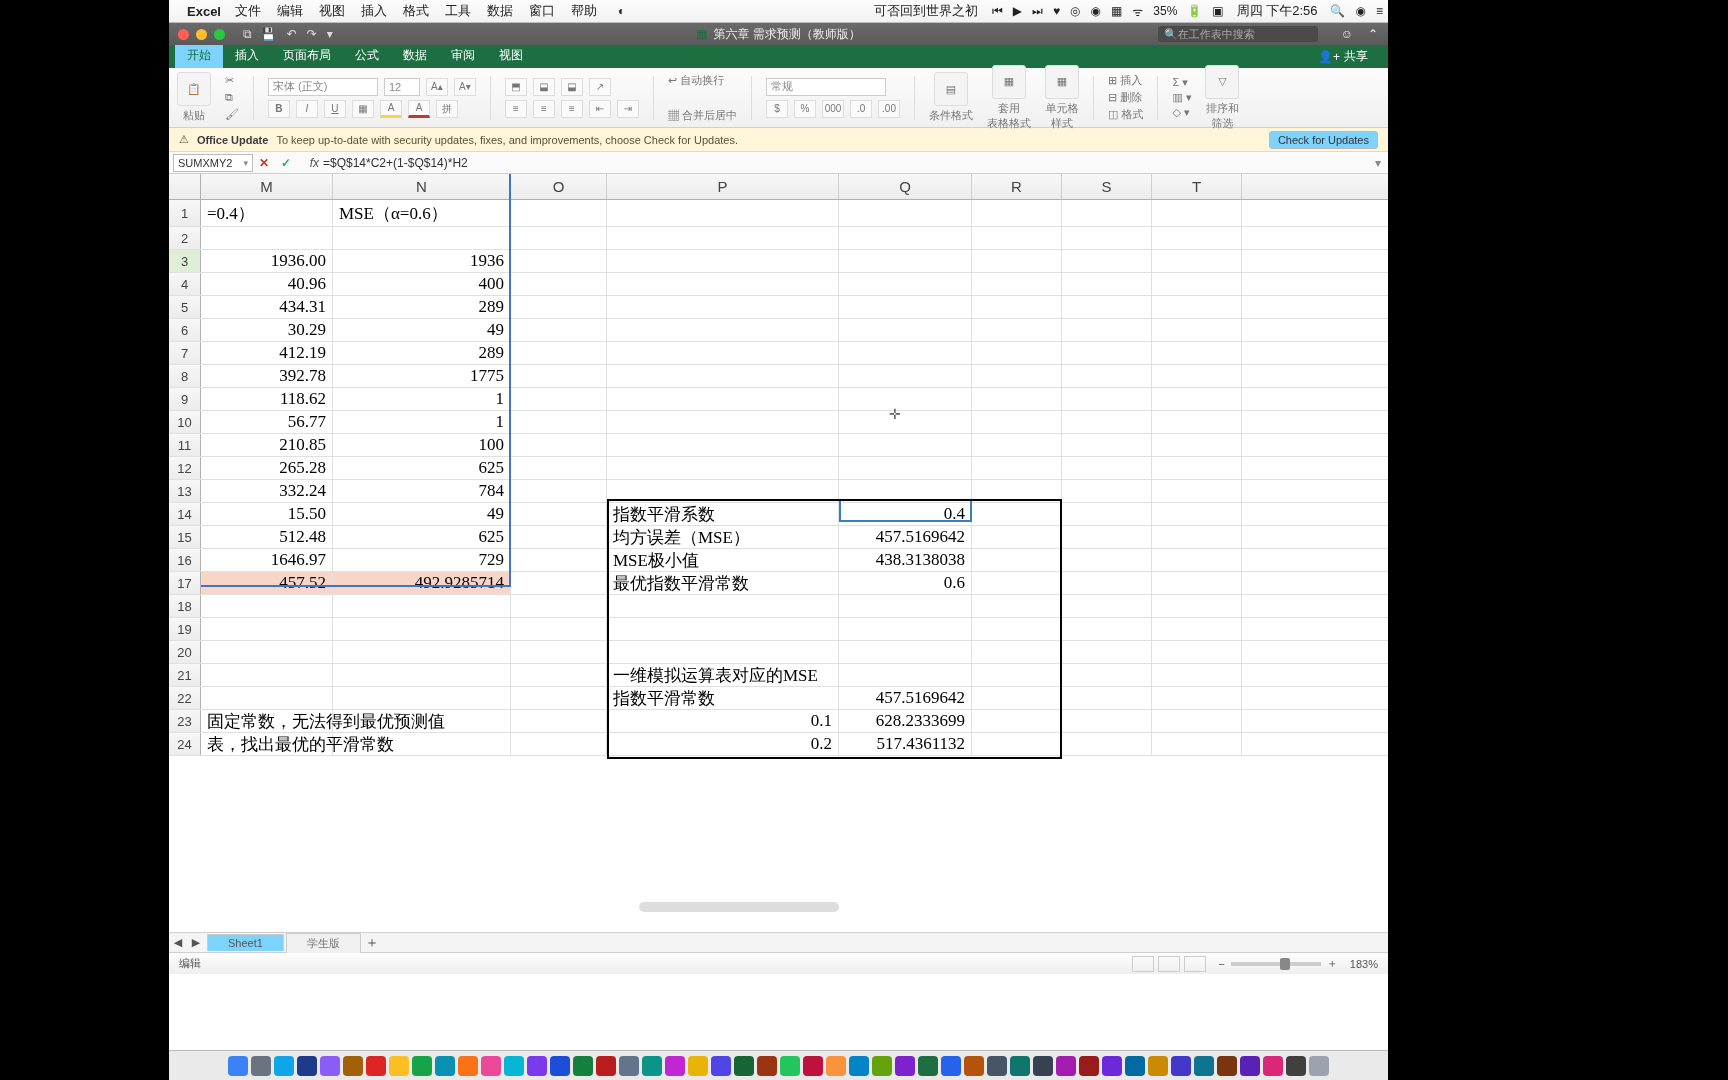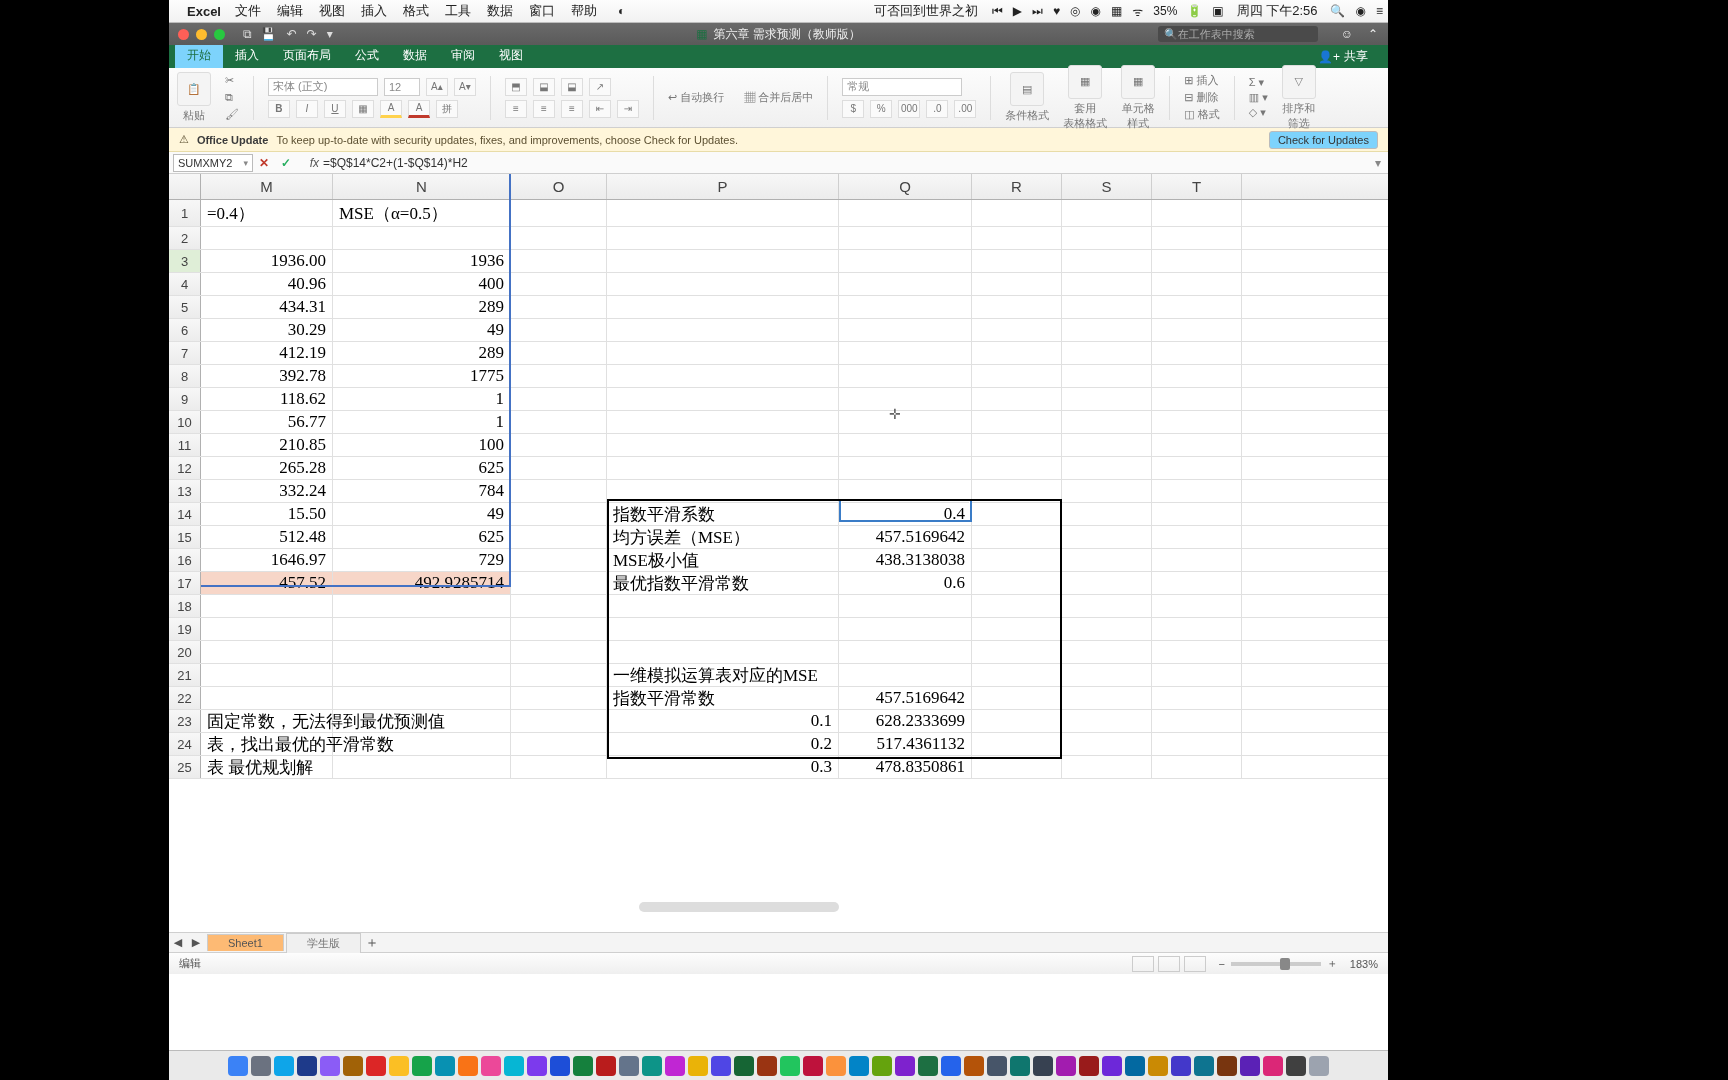--- a/index.html
+++ b/index.html
@@ -87,21 +87,21 @@
 
 
 .activeQ { position: absolute; border: 2px solid #3a7cc7; pointer-events: none; box-shadow: 0 0 0 1px #fff inset; }
 
 
 .boxPR { position: absolute; border: 2px solid #000; pointer-events: none; }
 
 
 .sheetbar { height: 20px; background: #f4f4f4; border-top: 1px solid #cfcfcf; display: flex; align-items: center; font-size: 11px; color: #555; }
 .sheetbar .navbtn { width: 18px; text-align: center; }
-.sheetbar .stab { padding: 2px 20px; border: 1px solid #ccc; border-bottom: none; background: #fdba74; margin-left: 2px; }
+.sheetbar .stab { padding: 2px 20px; border: 1px solid #ccc; border-bottom: none; background: #7dd3fc; margin-left: 2px; }
 .sheetbar .stab.inactive { background: #f0f0f0; color: #777; }
 .sheetbar .plus { width: 22px; text-align: center; font-size: 14px; }
 
 
 .statusbar { height: 22px; background: linear-gradient(#fdfdfd,#efefef); border-top: 1px solid #cfcfcf; display: flex; align-items: center; font-size: 11px; color: #555; padding: 0 10px; }
 .statusbar .spacer { flex: 1; }
 .statusbar .viewbtn { width: 22px; height: 16px; border: 1px solid #ccc; margin-left: 4px; }
 .statusbar .zoom { margin-left: 12px; }
 
 
@@ -231,21 +231,21 @@
       </div>
       <div class="btnrow">
         <div class="minibtn">≡</div>
         <div class="minibtn">≡</div>
         <div class="minibtn">≡</div>
         <div class="minibtn">⇤</div>
         <div class="minibtn">⇥</div>
       </div>
     </div>
     <div class="sep"></div>
-    <div style="display:flex; flex-direction:row; gap:20px">
+    <div style="display:flex; flex-direction:column; gap:20px">
       <div class="btnrow">
           <span>↩ <span>自动换行</span></span>
         </div>
       <div class="btnrow">
           <span>▦ <span>合并后居中</span></span>
         </div>
     </div>
     <div class="sep"></div>
     <div style="display:flex; flex-direction:column; gap:4px">
       <div class="btnrow">
@@ -334,21 +334,21 @@
       <div class="colh cQ">Q</div>
       <div class="colh cR">R</div>
       <div class="colh cS">S</div>
       <div class="colh cT">T</div>
     </div>
 
     <div class="rows" id="rows">
         <div class="row" style="height: 27px;">
           <div class="rowh">1</div>
           <div class="cell cM lt">=0.4）</div>
-          <div class="cell cN lt">MSE（α=0.5）</div>
+          <div class="cell cN lt">MSE（α=0.6）</div>
           <div class="cell cO"></div>
           <div class="cell cP"></div>
           <div class="cell cQ"></div>
           <div class="cell cR"></div>
           <div class="cell cS"></div>
           <div class="cell cT"></div>
         </div>
         <div class="row">
           <div class="rowh">2</div>
           <div class="cell cM"></div>
@@ -591,31 +591,20 @@
           <div class="cell cS"></div>
           <div class="cell cT"></div>
         </div>
         <div class="row">
           <div class="rowh">24</div>
           <div class="cell cM lt" style="white-space: nowrap; overflow: visible; position: relative; z-index: 1;">表，找出最优的平滑常数</div>
           <div class="cell cN"></div>
           <div class="cell cO"></div>
           <div class="cell cP rt">0.2</div>
           <div class="cell cQ rt">517.4361132</div>
-          <div class="cell cR"></div>
-          <div class="cell cS"></div>
-          <div class="cell cT"></div>
-        </div>
-        <div class="row">
-          <div class="rowh">25</div>
-          <div class="cell cM lt" style="white-space: nowrap; overflow: visible; position: relative; z-index: 1;">表 最优规划解</div>
-          <div class="cell cN"></div>
-          <div class="cell cO"></div>
-          <div class="cell cP rt">0.3</div>
-          <div class="cell cQ rt">478.8350861</div>
           <div class="cell cR"></div>
           <div class="cell cS"></div>
           <div class="cell cT"></div>
         </div>
       </div>
 
     <div class="outline-mn"></div>
     <div class="activeQ" style="left:670px; top:325px; width:133px; height:23px"></div>
     <div class="boxPR" style="left:438px; top:325px; width:455px; height:260px"></div>
     <div class="cursor" style="left:720px; top:232px">✛</div>

